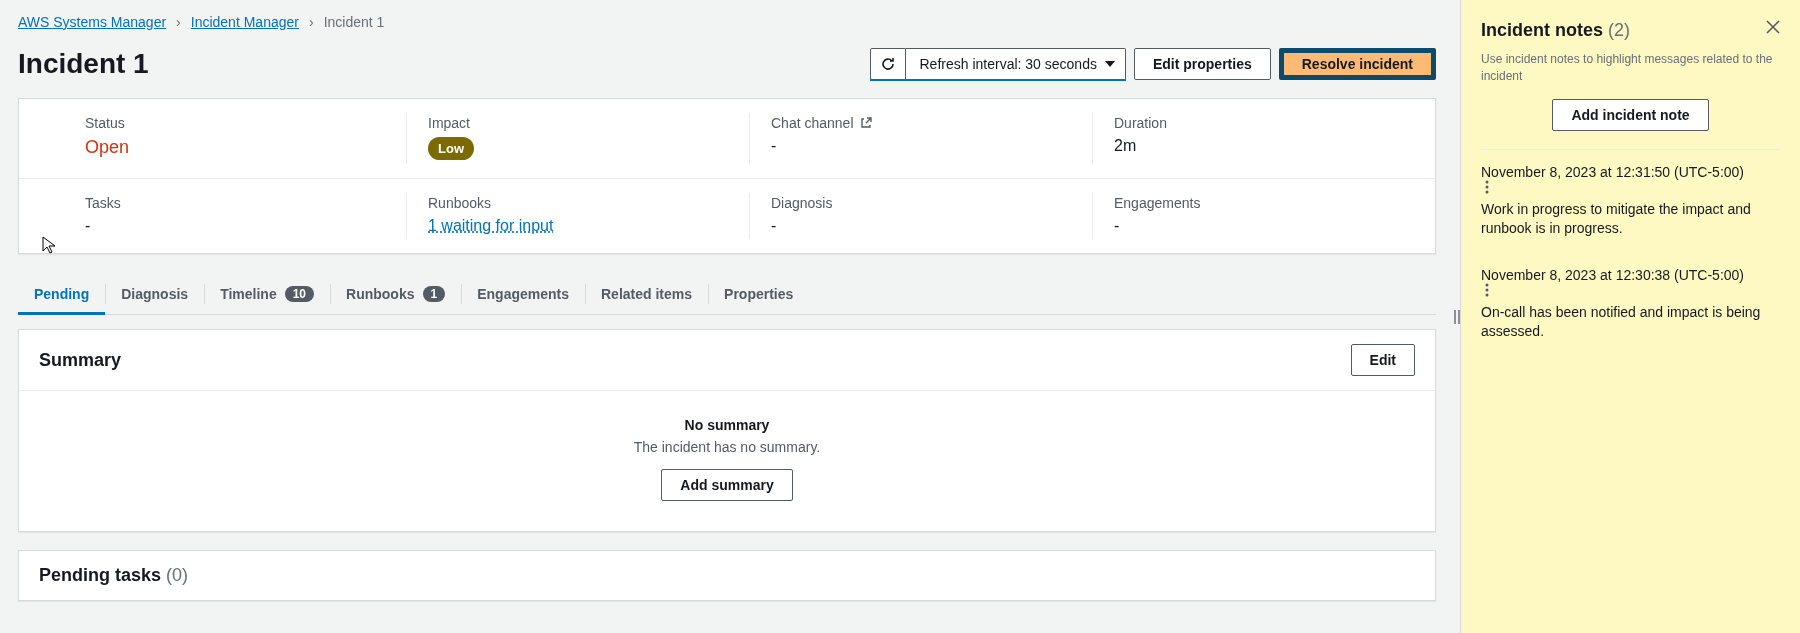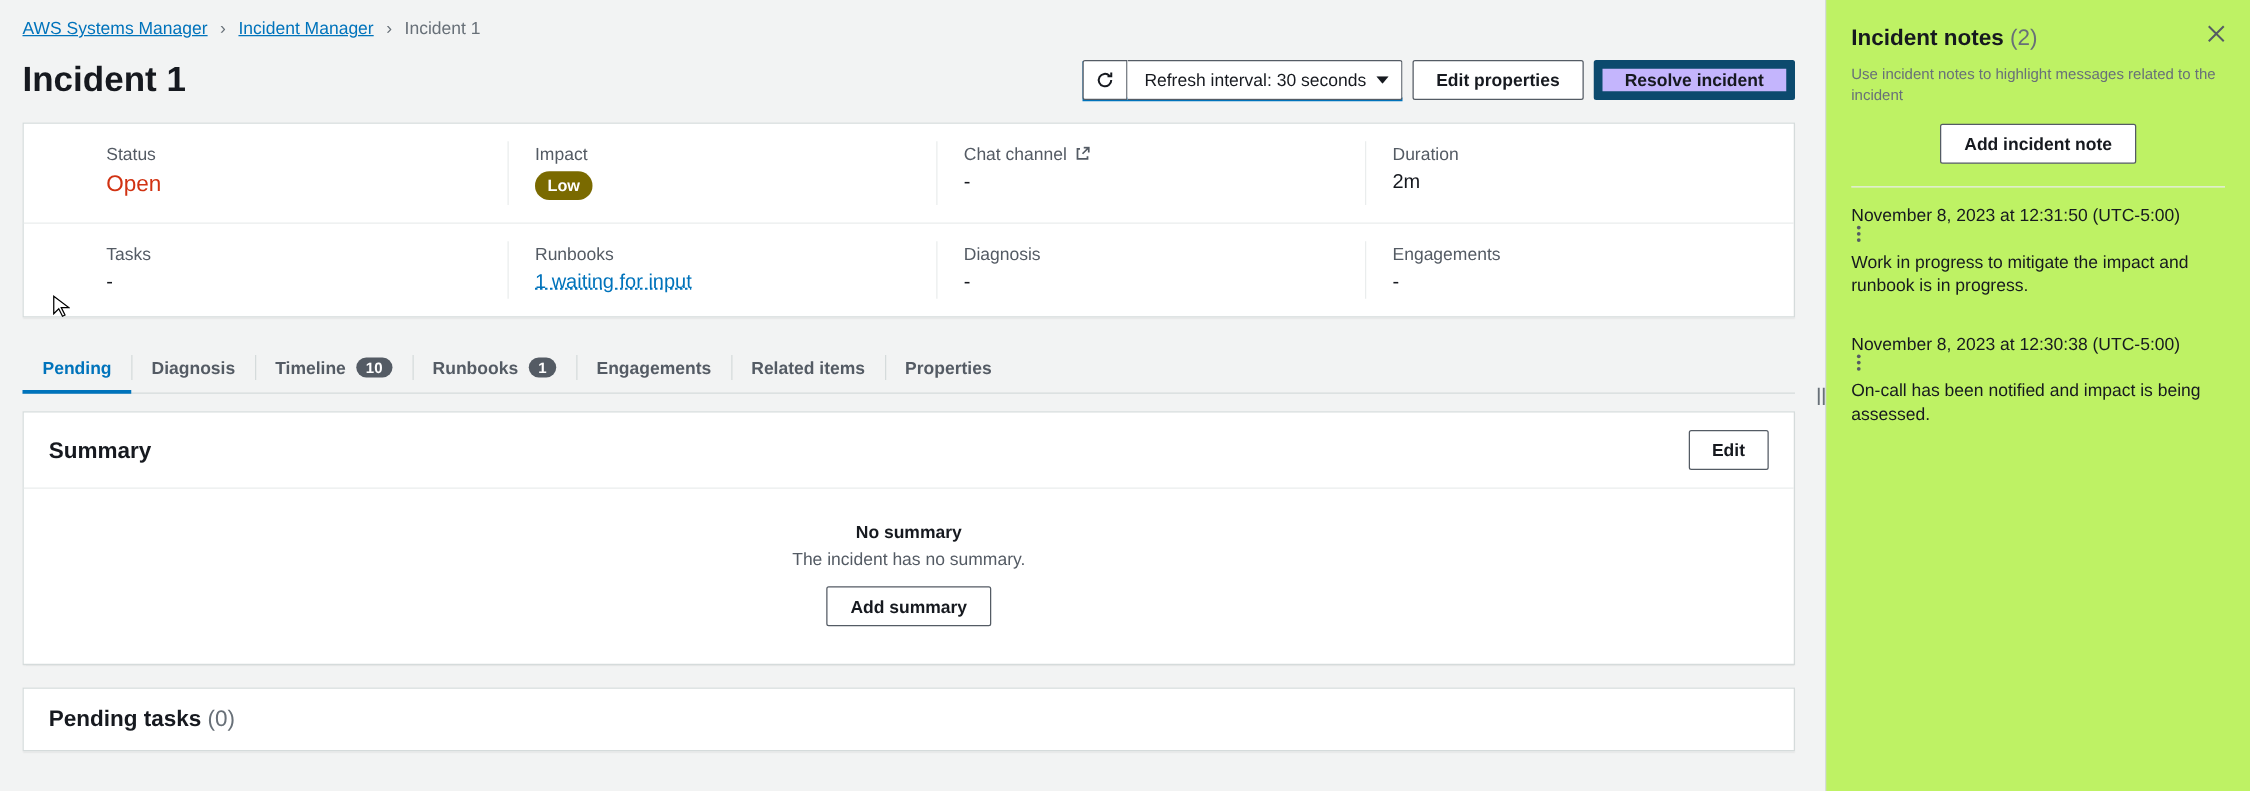--- a/index.html
+++ b/index.html
@@ -54,22 +54,22 @@
     justify-content: center;
     gap: 8px;
     height: 32px;
   }
   .btn-refresh-icon { width: 36px; padding: 0; border-right: none; border-radius: 2px 0 0 2px; }
   .btn-refresh-label { border-radius: 0 2px 2px 0; border-left: none; padding-left: 14px; padding-right: 10px; font-weight: 400; }
   .refresh-group { display: flex; box-shadow: 0 1px 0 #0073bb, inset 0 -2px 0 #0073bb; }
   .refresh-group .btn { border-color: #545b64; }
   .refresh-group .btn-refresh-icon { border-right: 1px solid #545b64; }
   .btn-primary {
-    background: #c4b5fd;
-    border: 7px solid #0c4a6e;
+    background: #fdba74;
+    border: 5px solid #0c4a6e;
     color: #16191f;
   }
   .panel {
     background: #fff;
     border: 1px solid #d5dbdb;
     box-shadow: 0 1px 1px rgba(0,0,0,0.05);
   }
   .metrics-panel { margin-bottom: 20px; }
   .metrics-row {
     display: flex;
@@ -156,21 +156,21 @@
   }
   .summary-body .no-title { font-weight: 700; margin-bottom: 6px; }
   .summary-body .no-desc { color: #545b64; margin-bottom: 14px; font-size: 14px; }
   .pending-panel { padding: 14px 20px; }
   .pending-title { font-size: 18px; font-weight: 700; }
   .pending-title .count { color: #687078; font-weight: 400; }
 
   
   .notes-panel {
     width: 340px;
-    background: #bef264;
+    background: #fef9c3;
     border-left: 1px solid #d5dbdb;
     padding: 20px 20px 10px 20px;
     display: flex;
     flex-direction: column;
     position: relative;
   }
   .notes-header {
     display: flex;
     justify-content: space-between;
     align-items: flex-start;

